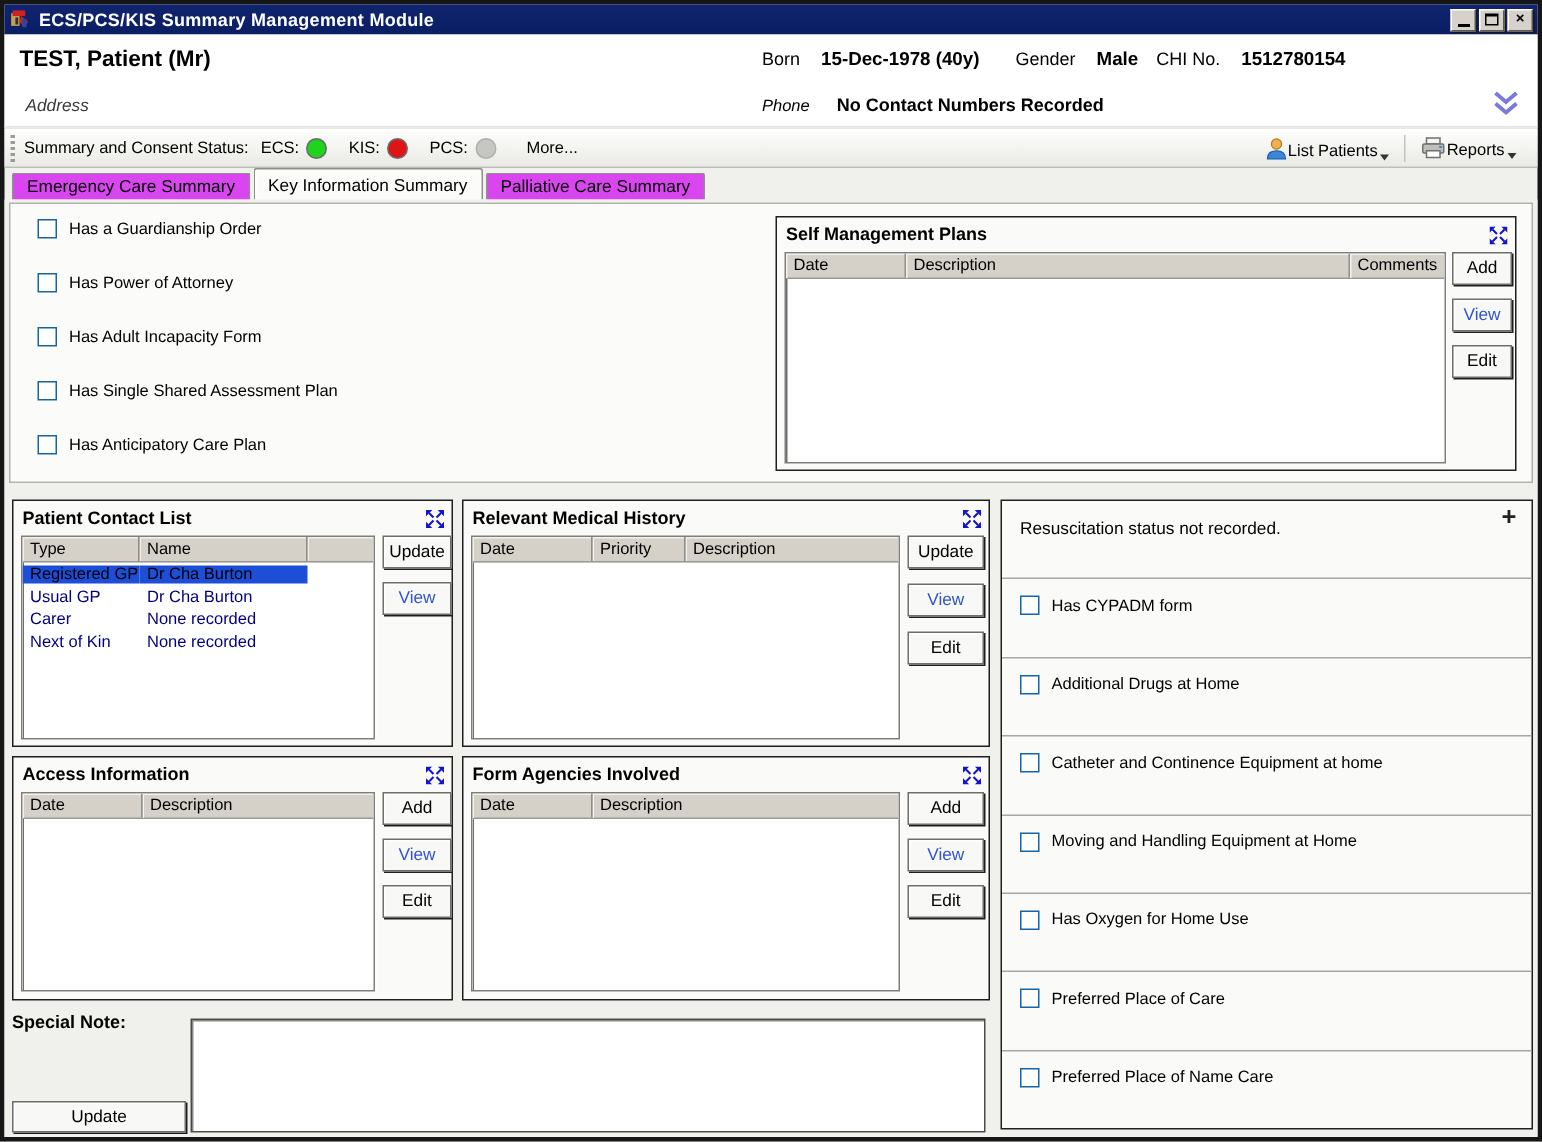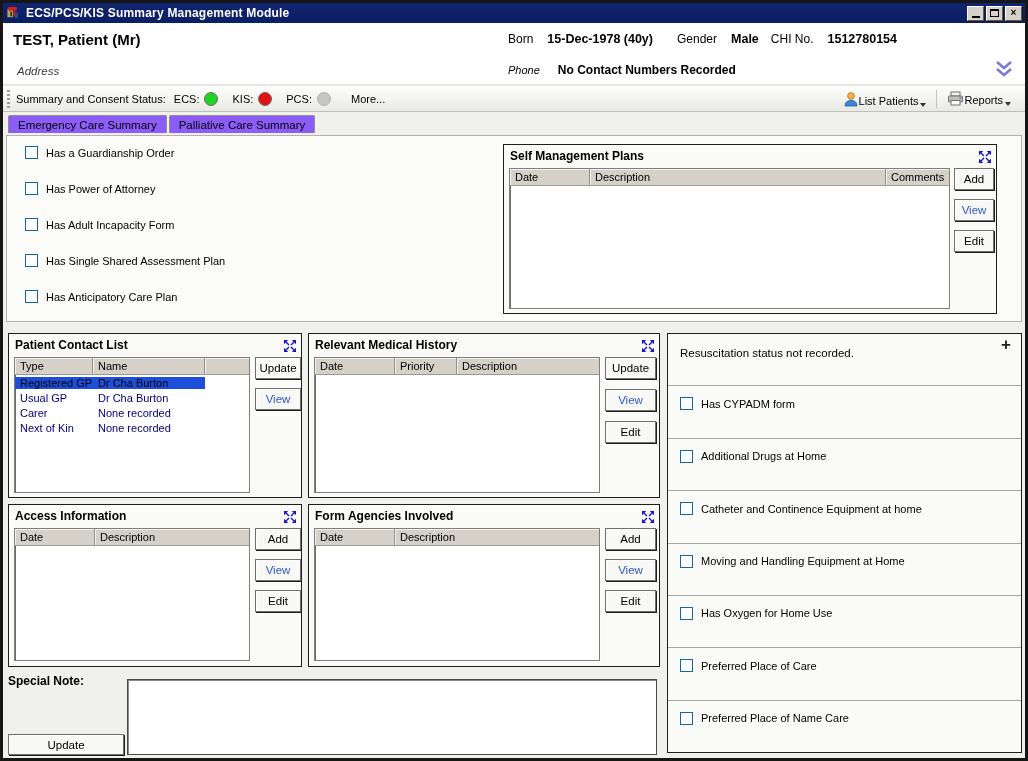--- a/index.html
+++ b/index.html
@@ -36,21 +36,21 @@
   .status-item .sl { margin-right:5px; }
   .dot { width:14px; height:14px; border-radius:50%; border:1px solid #6A6A6A; }
   .more { margin-left:6px; cursor:pointer; }
   .tb-right { margin-left:auto; display:flex; align-items:center; margin-right:8px; }
   .tb-btn { display:flex; align-items:flex-end; gap:0; padding:2px 6px; cursor:pointer; }
   .caret { width:0; height:0; border-left:3px solid transparent; border-right:3px solid transparent; border-top:4px solid #333; margin-left:2px; }
   .tb-sep { width:1px; height:18px; background:#C2C2BE; margin:0 4px; }
 
   
   .tabs { position:absolute; left:0; top:109px; right:0; height:21px; display:flex; align-items:flex-end; padding-left:5px; }
-  .tab { padding:3px 9px 2px; border:1px solid #8E8E8A; border-bottom:none; background:#8b5cf6; margin-right:2px; height:18px; font-size:11.5px; white-space:nowrap; cursor:pointer; border-radius:2px 2px 0 0; }
+  .tab { padding:3px 9px 2px; border:1px solid #8E8E8A; border-bottom:none; background:#d946ef; margin-right:2px; height:18px; font-size:11.5px; white-space:nowrap; cursor:pointer; border-radius:2px 2px 0 0; }
   .tab.active { background:#FBFBF9; height:21px; padding-top:5px; position:relative; z-index:3; box-shadow:1px 0 0 #fff inset; }
 
   
   .content { position:absolute; left:0; top:130px; right:0; bottom:0; background:#F0F0ED; }
 
   .topbox { position:absolute; left:3px; top:2px; width:1016px; height:187px; background:#FBFBF9; border:1px solid #B2B2AE; }
   .cbrow { position:absolute; display:flex; align-items:center; gap:8px; }
   .cb { width:13px; height:13px; background:#fff; border:1px solid #1464A8; flex:none; cursor:pointer; }
 
   .panel { position:absolute; background:#FAFAF8; border:1px solid #1E1E1E; }
@@ -158,20 +158,21 @@
           <rect x="12.5" y="6.3" width="1.8" height="1.4" fill="#3C86D8"></rect>
         </svg>
         <span>Reports</span>
         <span class="caret"></span>
       </div>
     </div>
   </div>
 
   <div class="tabs">
     <div class="tab">Emergency Care Summary</div>
+    <div class="tab active">Key Information Summary</div>
     <div class="tab">Palliative Care Summary</div>
   </div>
 
   <div class="content">
 
     <div class="topbox">
       <div class="cbrow" style="left:18px;top:10px">
           <span class="cb"></span>
           <span>Has a Guardianship Order</span>
         </div>
@@ -185,21 +186,21 @@
         </div>
       <div class="cbrow" style="left:18px;top:118px">
           <span class="cb"></span>
           <span>Has Single Shared Assessment Plan</span>
         </div>
       <div class="cbrow" style="left:18px;top:154px">
           <span class="cb"></span>
           <span>Has Anticipatory Care Plan</span>
         </div>
 
-      <div class="panel" style="left:496px;top:8px;width:494px;height:170px">
+      <div class="panel" style="left:510px;top:8px;width:494px;height:170px">
         <div class="ptitle">Self Management Plans</div>
         <svg class="expand" viewBox="0 0 12 12">
           <path fill="#1414CC" d="M0 0h4.2L0 4.2zM12 0v4.2L7.8 0zM0 12V7.8L4.2 12zM12 12H7.8L12 7.8z"></path>
           <path stroke="#1414CC" stroke-width="1.4" d="M2 2l3 3M10 2L7 5M2 10l3-3M10 10L7 7"></path>
         </svg>
         <div class="tbl" style="left:5px;top:23px;width:441px;height:141px">
           <div class="thead">
             <div class="th" style="width:80px">Date</div>
             <div class="th" style="width:296px">Description</div>
             <div class="th" style="flex:1;border-right:none">Comments</div>

